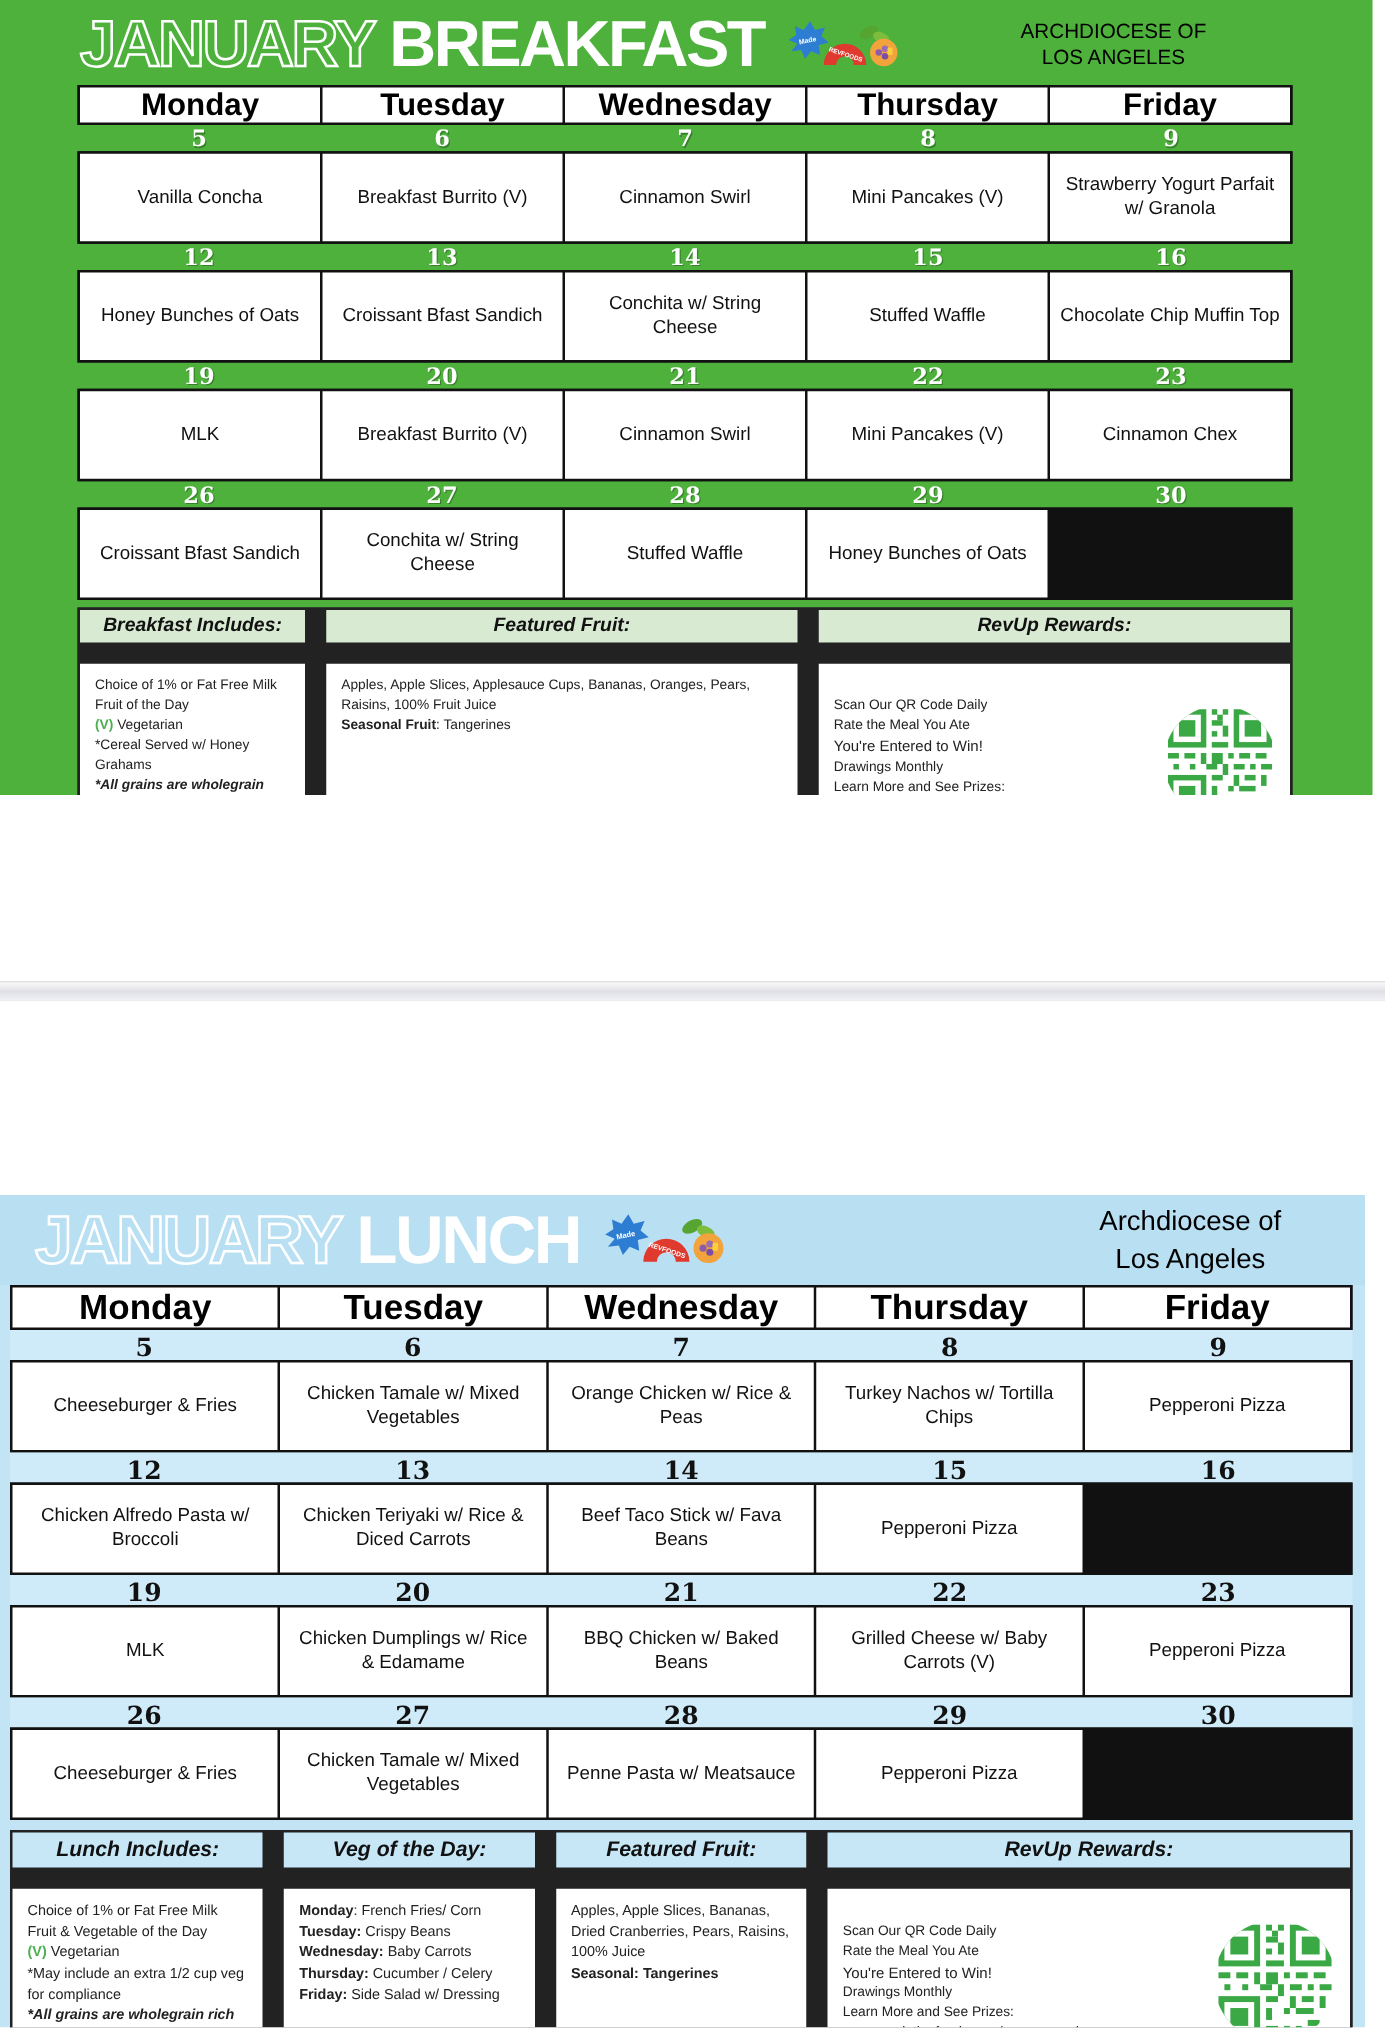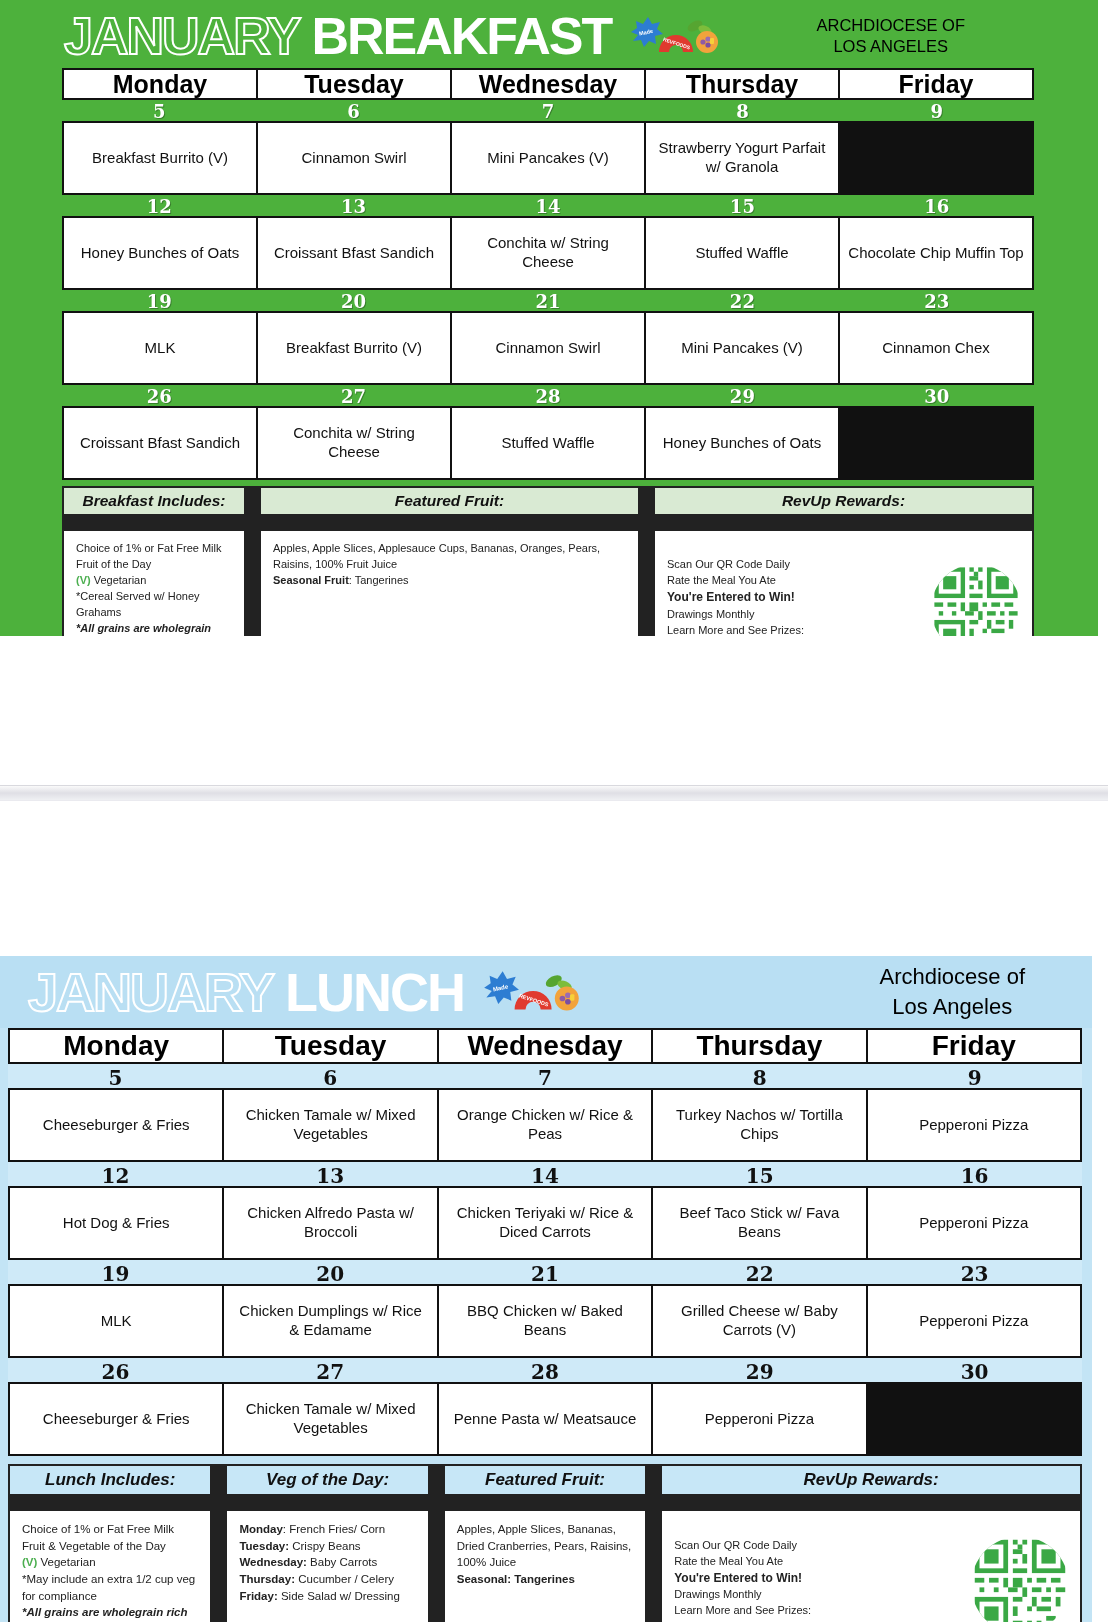--- a/index.html
+++ b/index.html
@@ -21,21 +21,21 @@
   .info { display:grid; grid-template-columns:repeat(5,1fr); gap:17px; background:#222; border:2px solid #222; }
   .info > div { background:#fff; }
   .span2 { grid-column:span 2; }
   .ih { font-style:italic; font-weight:700; text-align:center; display:flex; align-items:center; justify-content:center; color:#111; }
   .ib { font-size:11px; line-height:1.45; padding:10px 10px 6px 12px; color:#222; }
   .ib .bi { font-weight:700; font-style:italic; }
   .vgreen { color:#4caf50; font-weight:700; }
   .b { font-weight:700; }
   .revup-wrap { display:flex; align-items:flex-end; gap:10px; padding:24px 10px 4px 12px; }
   .revup-text { font-size:11px; line-height:1.45; color:#222; flex:1; }
-  .revup-text .win { font-weight:700; font-size:12px; }
+  .revup-text .win { font-weight:400; font-size:12px; }
   .qr { flex:0 0 auto; }
   .footer { display:flex; justify-content:space-between; font-size:9.5px; color:#111; }
 
   
   .bk { width:1098px; height:636px; background:#4db13c; padding-top:6px; }
   .bk .title-row { padding:4px 0 6px 64px; height:62px; }
   .bk .month, .bk .meal { font-size:52px; }
   .bk .org { font-size:16.5px; line-height:1.3; margin-right:133px; }
   .bk .table { margin-left:62px; width:972px; }
   .bk .dayrow .cell { height:28px; font-size:25px; }
@@ -168,20 +168,21 @@
 
     <div>
       <div class="date-strip">
         <span>5</span>
         <span>6</span>
         <span>7</span>
         <span>8</span>
         <span>9</span>
       </div>
       <div class="cal menu-row">
+        <div class="cell">Vanilla Concha</div>
         <div class="cell">Breakfast Burrito (V)</div>
         <div class="cell">Cinnamon Swirl</div>
         <div class="cell">Mini Pancakes (V)</div>
         <div class="cell">Strawberry Yogurt Parfait w/ Granola</div>
       </div>
     </div>
 
     <div>
       <div class="date-strip">
         <span>12</span>
@@ -315,21 +316,20 @@
 
     <div>
       <div class="date-strip">
         <span>12</span>
         <span>13</span>
         <span>14</span>
         <span>15</span>
         <span>16</span>
       </div>
       <div class="cal menu-row">
-        <div class="cell">Hot Dog &amp; Fries</div>
         <div class="cell">Chicken Alfredo Pasta w/ Broccoli</div>
         <div class="cell">Chicken Teriyaki w/ Rice &amp; Diced Carrots</div>
         <div class="cell">Beef Taco Stick w/ Fava Beans</div>
         <div class="cell">Pepperoni Pizza</div>
       </div>
     </div>
 
     <div>
       <div class="date-strip">
         <span>19</span>

